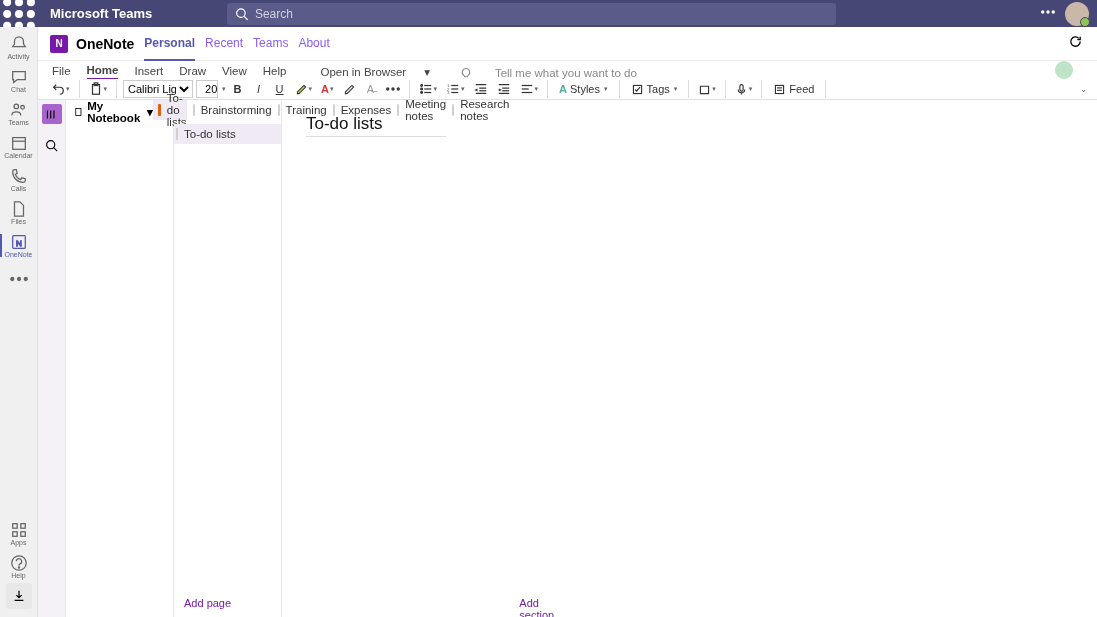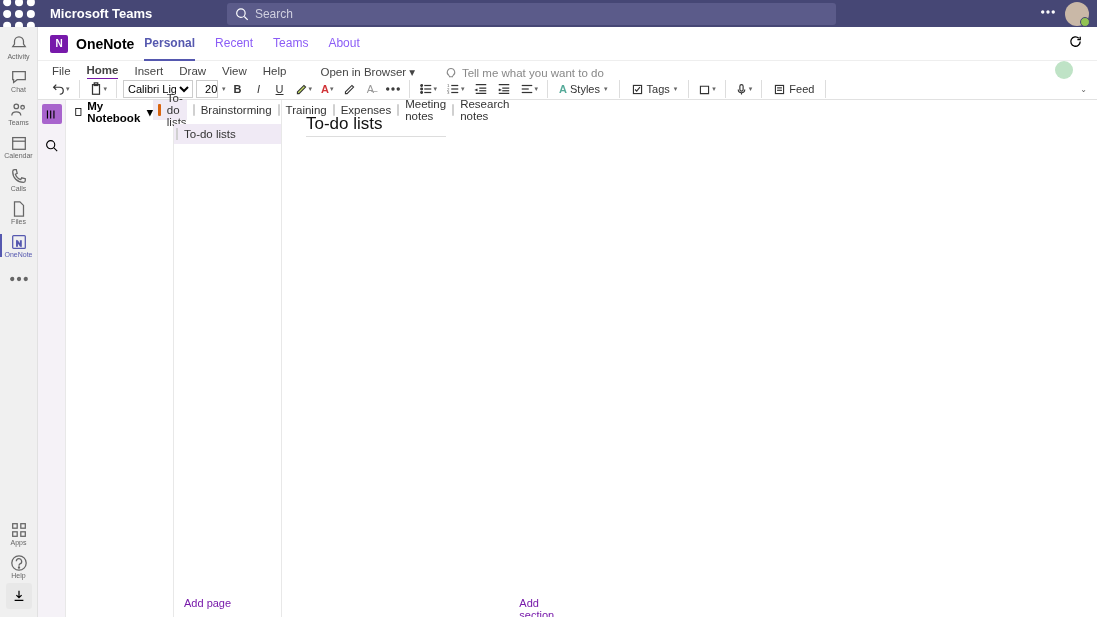--- a/index.html
+++ b/index.html
@@ -28,33 +28,33 @@
 .apprail .rail-spacer { flex: 1; }
 .apprail .download { width: 26px; height: 26px; background: #e8e8e8; border-radius: 3px; display:flex; align-items:center; justify-content:center; margin-bottom: 8px; }
 
 
 .content { flex: 1; display: flex; flex-direction: column; background: #fff; min-width: 0; }
 
 
 .app-header { height: 34px; display: flex; align-items: center; padding-left: 12px; border-bottom: 1px solid #eee; }
 .app-header .appicon { width: 18px; height: 18px; background: #7719aa; border-radius: 2px; display:flex; align-items:center; justify-content:center; color:#fff; font-size:10px; font-weight:bold; }
 .app-header .title { font-weight: 700; font-size: 14px; margin-left: 8px; }
-.app-header .tabs { display: flex; margin-left: 10px; gap: 20px; font-size: 12px; }
+.app-header .tabs { display: flex; margin-left: 10px; gap: 10px; font-size: 12px; }
 .app-header .tab { color: #8b5cf6; padding: 9px 0; cursor: pointer; }
 .app-header .tab.active { color: #5558af; border-bottom: 2px solid #5558af; font-weight:600; }
 .app-header .spacer { flex: 1; }
 .app-header .refresh { margin-right: 14px; }
 
 
 .ribbon-wrap { height: 39px; border-bottom: 1px solid #e1e1e1; display: flex; flex-direction: column; }
 .ribbon-tabs { height: 18px; display: flex; align-items: flex-end; padding-left: 14px; gap: 16px; font-size: 11.5px; }
 .ribbon-tabs .rtab { color: #444; cursor: pointer; padding-bottom: 2px; }
 .ribbon-tabs .rtab.active { border-bottom: 1.5px solid #7719aa; font-weight:600; }
-.ribbon-tabs .open-browser { margin-left: 18px; font-size: 11.5px; color: #444; display:flex; align-items:center; gap:3px; }
-.ribbon-tabs .tellme { margin-left: 14px; font-size: 11.5px; color: #888; display:flex; align-items:center; gap:5px; }
+.ribbon-tabs .open-browser { margin-left: 18px; font-size: 11.5px; color: #444; display:flex; align-items:center; gap:18px; }
+.ribbon-tabs .tellme { margin-left: 14px; font-size: 11.5px; color: #888; display:flex; align-items:center; gap:23px; }
 .ribbon-tabs .spacer { flex:1; }
 .ribbon-tabs .presence { margin-right: 24px; width: 18px; height:18px; border-radius:50%; background:#bfe3c6; position: relative; }
 
 .ribbon { height: 28px; display: flex; align-items: center; padding-left: 10px; gap: 3px; font-size: 11px; color:#333; }
 .ribbon .rbtn { min-width: 18px; height: 20px; display:flex; align-items:center; justify-content:center; padding: 0 3px; cursor:pointer; }
 .ribbon .sep { width: 1px; height: 18px; background: #ddd; margin: 0 3px; }
 .ribbon select, .ribbon input.size { height: 18px; font-size: 11px; border: 1px solid #ccc; background:#fff; }
 .ribbon input.size { width: 22px; text-align: left; padding-left:8px; }
 .ribbon .font-sel { width: 70px; }
 .ribbon .with-text { gap:3px; padding: 0 5px; }

